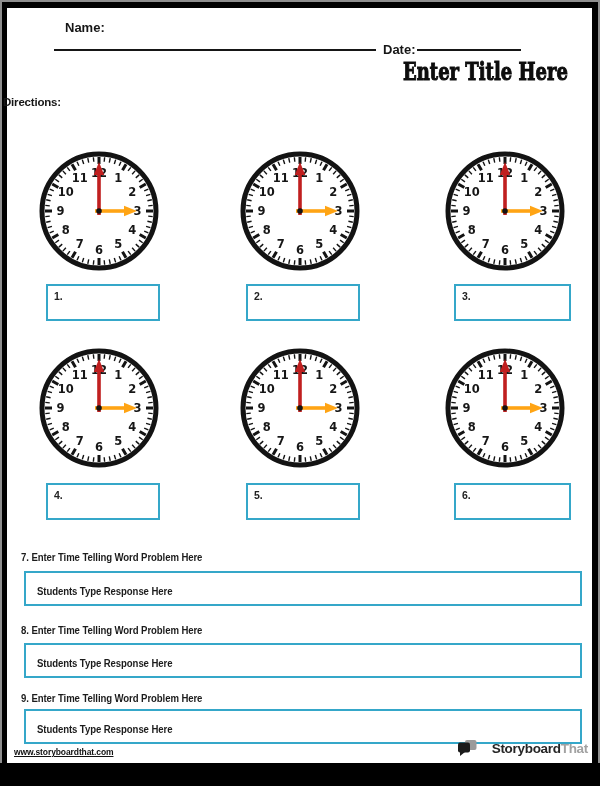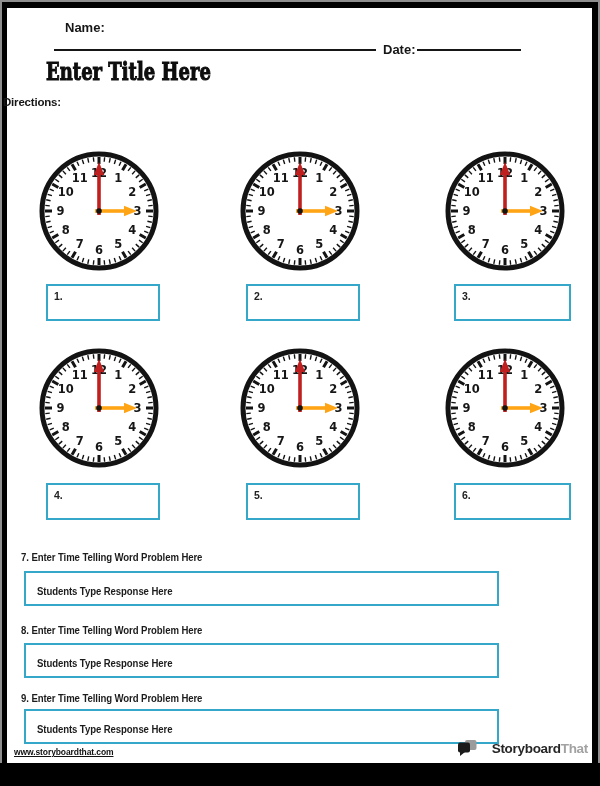--- a/index.html
+++ b/index.html
@@ -18,23 +18,23 @@
 
   
   .field-label { font-size:13px; font-weight:bold; color:#161616; }
   #name-label { left:20px; top:20px;margin-left:45px; }
   #date-label { left:383px; top:34px;margin-top:8px; }
   .uline { height:2px; background:#161616; }
   #name-line { left:54px; top:49px; width:322px; }
   #date-line { left:417px; top:49px; width:104px; }
 
   .title {
-    left:14px; right:0; top:57px; text-align:left;
+    left:8px; right:0; top:57px; text-align:right;
     font-family:"DejaVu Serif", serif; font-size:25px; font-weight:bold;
-    color:#0d0d0d; -webkit-text-stroke:1.1px #0d0d0d; white-space:nowrap;
+    color:#0d0d0d; -webkit-text-stroke:1.1px #0d0d0d; white-space:nowrap;padding-left:28px;
   }
   .title span { display:inline-block; transform:scaleX(.72); transform-origin:center; }
 
   #directions-label { left:3px; top:96px; font-size:11.5px; font-weight:bold; color:#161616; letter-spacing:-0.2px; }
 
   
   .clock { width:124px; height:124px; }
   #clock1 { left:37px;  top:149px; }
   #clock2 { left:238px; top:149px; }
   #clock3 { left:443px; top:149px; }
@@ -58,21 +58,21 @@
 
   
   .wp-label {
     left:21px; font-size:10px; font-weight:bold; color:#1c1c1c;
     transform:scaleX(.96); transform-origin:left; white-space:nowrap; letter-spacing:-0.1px;
   }
   #wp7-label { top:552px; }
   #wp8-label { top:625px; }
   #wp9-label { top:693px; }
   .wp-box {
-    left:24px; width:475px; height:35px; background:#fff;
+    left:24px; width:558px; height:35px; background:#fff;
     border:2px solid var(--accent, #35a7c9);
   }
   #wp7-box { top:571px; }
   #wp8-box { top:643px; }
   #wp9-box { top:709px; }
   .wp-box .resp {
     position:absolute; left:11px; top:13px; font-size:10px; font-weight:bold;
     color:#1c1c1c; transform:scaleX(.96); transform-origin:left; white-space:nowrap; letter-spacing:-0.1px;
   }
 

